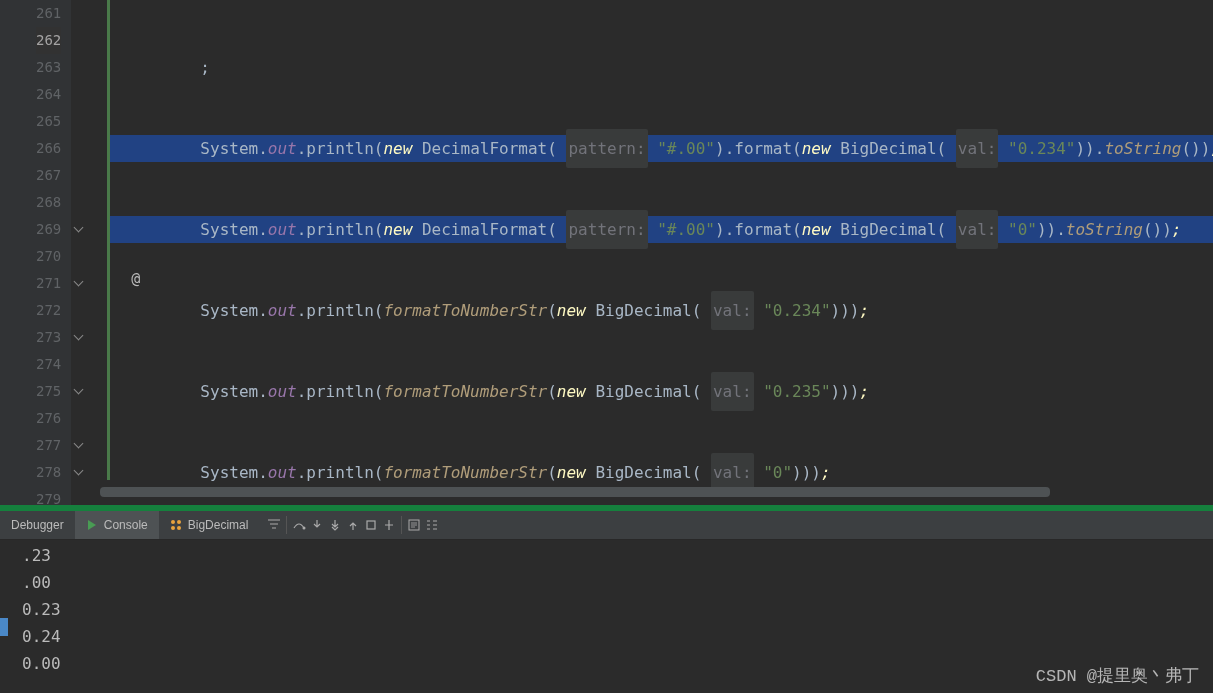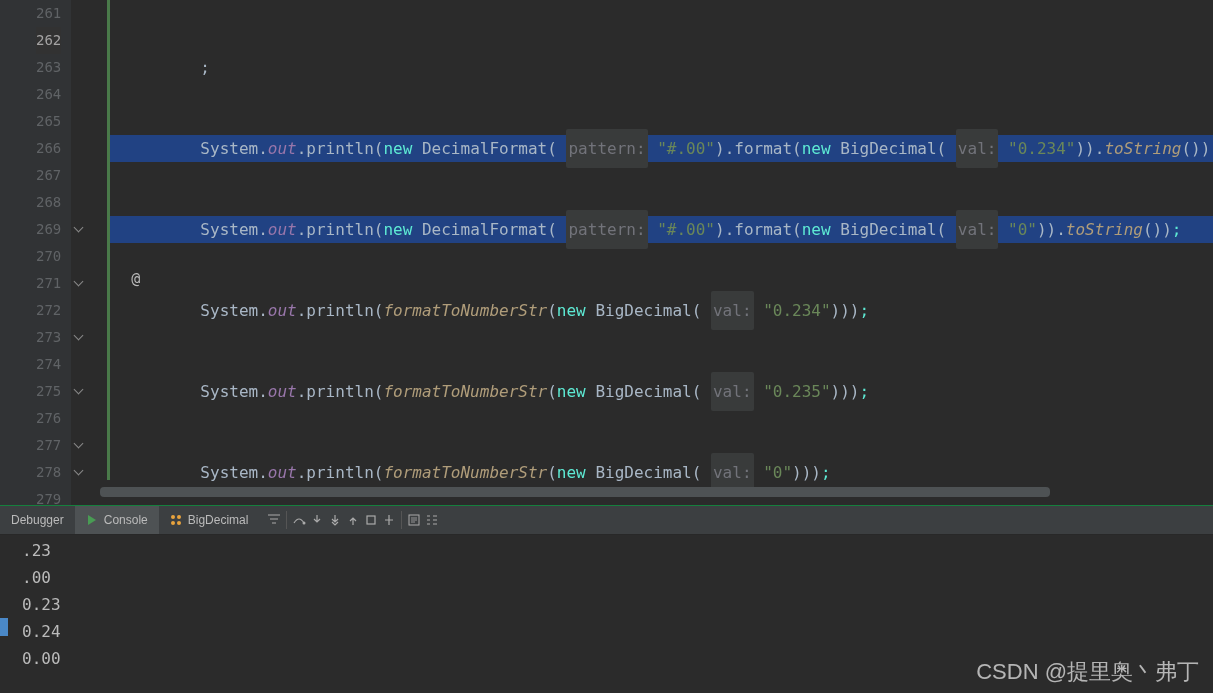--- a/index.html
+++ b/index.html
@@ -7,38 +7,38 @@
 .editor { height:505px; display:flex; overflow:hidden; position:relative; }
 .gutter { flex:0 0 47px; background:#313335; text-align:right; padding-right:10px; color:#606366; line-height:27px; font-size:14px;padding-left:36px; }
 .gutter .cur { color:#a4a3a3; }
 .marks { flex:0 0 38px; background:#2b2b2b; position:relative; }
 .vcs { position:absolute; left:36px; top:0; width:3px; height:480px; background:#4a7a4a; }
 .foldmark { position:absolute; left:4px; width:7px; height:7px; border:1px solid #888; border-top:none; border-right:none; transform:rotate(-45deg); }
 .code { flex:1; line-height:27px; white-space:pre; overflow:hidden; }
 .ln { height:27px; padding-left:14px; }
 .hl { background:#214283; }
 .cur { background:#323232; }
-.kw { color:#5eead4; }
+.kw { color:#fef9c3;font-style:italic; }
 .str { color:#6a8759; }
 .stat { color:#9876aa; font-style:italic;margin-top:44px; }
 .mcall { color:#b09d7a; font-style:italic; }
 .pname { color:#72737a; background:#393b3b; padding:10px 2px; border-radius:2px; }
 .p { color:#a9b7c6; }
 .atsym { position:absolute; left:60px; top:270px; color:#bbb; font-size:15px; }
 .hscroll { position:absolute; left:100px; bottom:8px; width:950px; height:10px; background:#4e5254; border-radius:4px; }
-.panel { height:188px; background:#2b2b2b; border-top:1px solid #15803d; }
+.panel { height:188px; background:#2b2b2b; border-top:6px solid #15803d; }
 .tabs { height:29px; background:#3c3f41; display:flex; align-items:center; border-bottom:1px solid #282828; font-family:sans-serif; font-size:12px; }
 .tab { padding:0 11px; height:28px; display:flex; align-items:center; gap:5px; color:#bbb; cursor:pointer; }
 .tab.active { background:#4e5254; }
 .tico { width:13px; height:11px; display:inline-flex; align-items:center; justify-content:center; }
 .barico { width:18px; height:18px; display:inline-flex; align-items:center; justify-content:center; cursor:pointer; }
 .sep { width:1px; height:18px; background:#555; margin:0 3px; }
 .tgap { width:6px; }
 .out { padding:2px 22px; line-height:27px; color:#bbb; }
-.water { position:absolute; right:14px; bottom:6px; font-family:Liberation Sans, sans-serif; font-size:22px; color:rgba(255,255,255,.65); }
+.water { position:absolute; right:14px; bottom:6px; font-family:Liberation Mono, monospace; font-size:17px; color:rgba(255,255,255,.65); }
 .sidetag { position:absolute; left:0; top:618px; width:8px; height:18px; background:#4a88c7; }
 </style>
 </head>
 <body>
 
 <div class="editor">
   <div class="gutter">
     <div>261</div>
     <div class="cur">262</div>
     <div>263</div>

